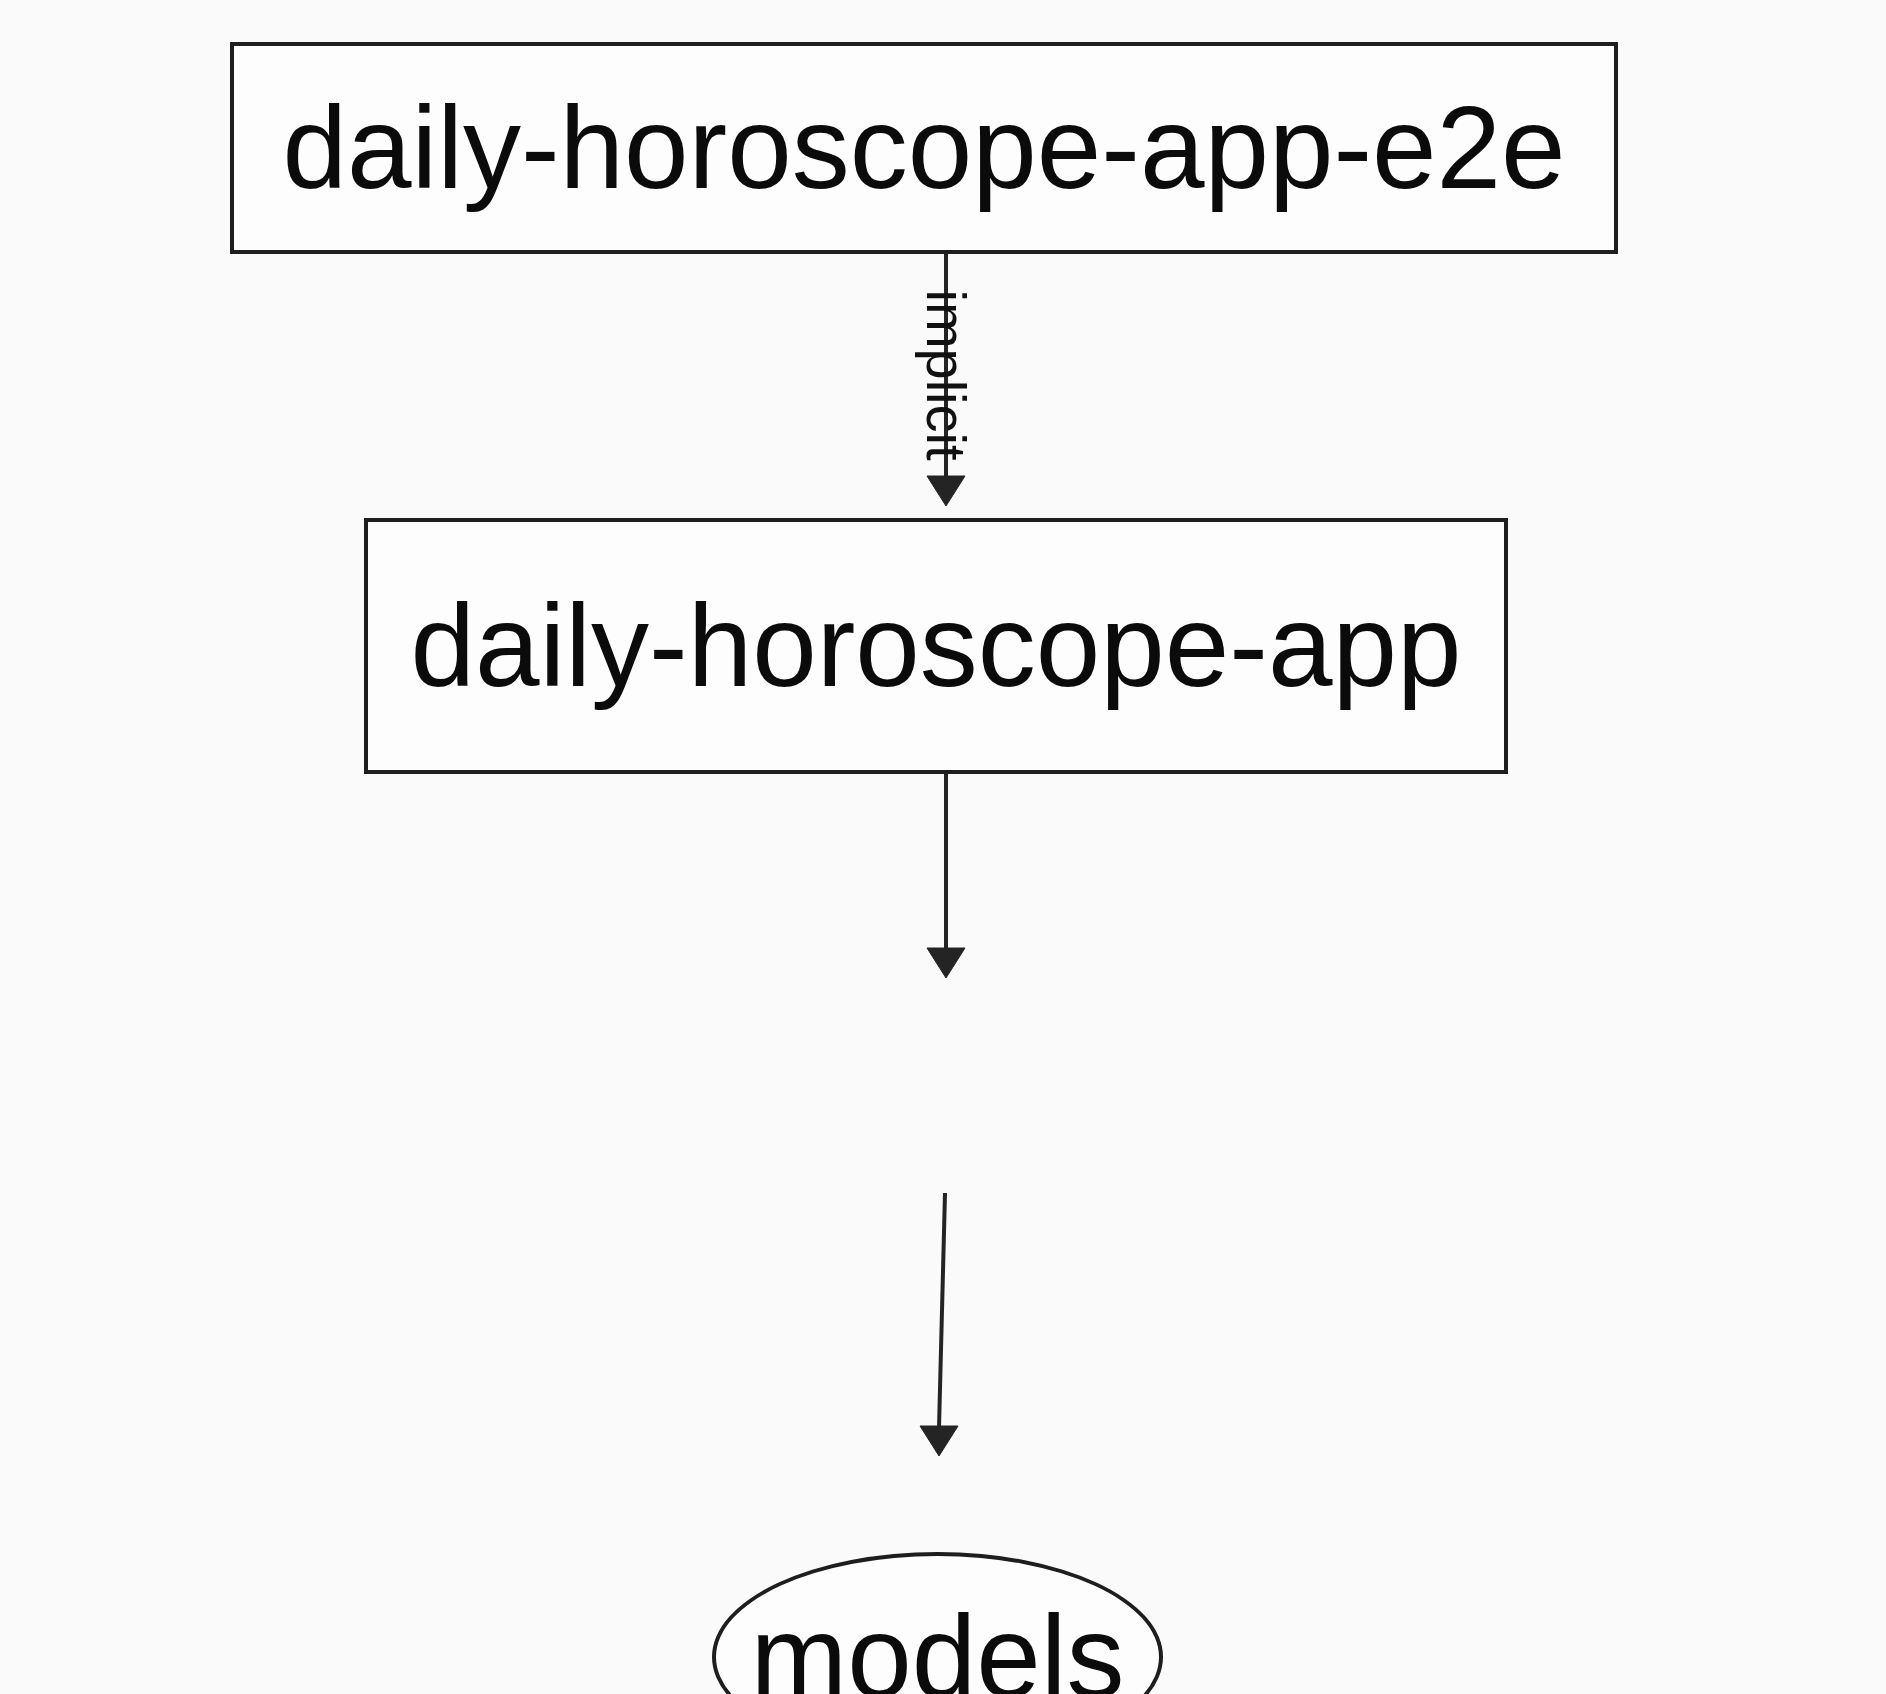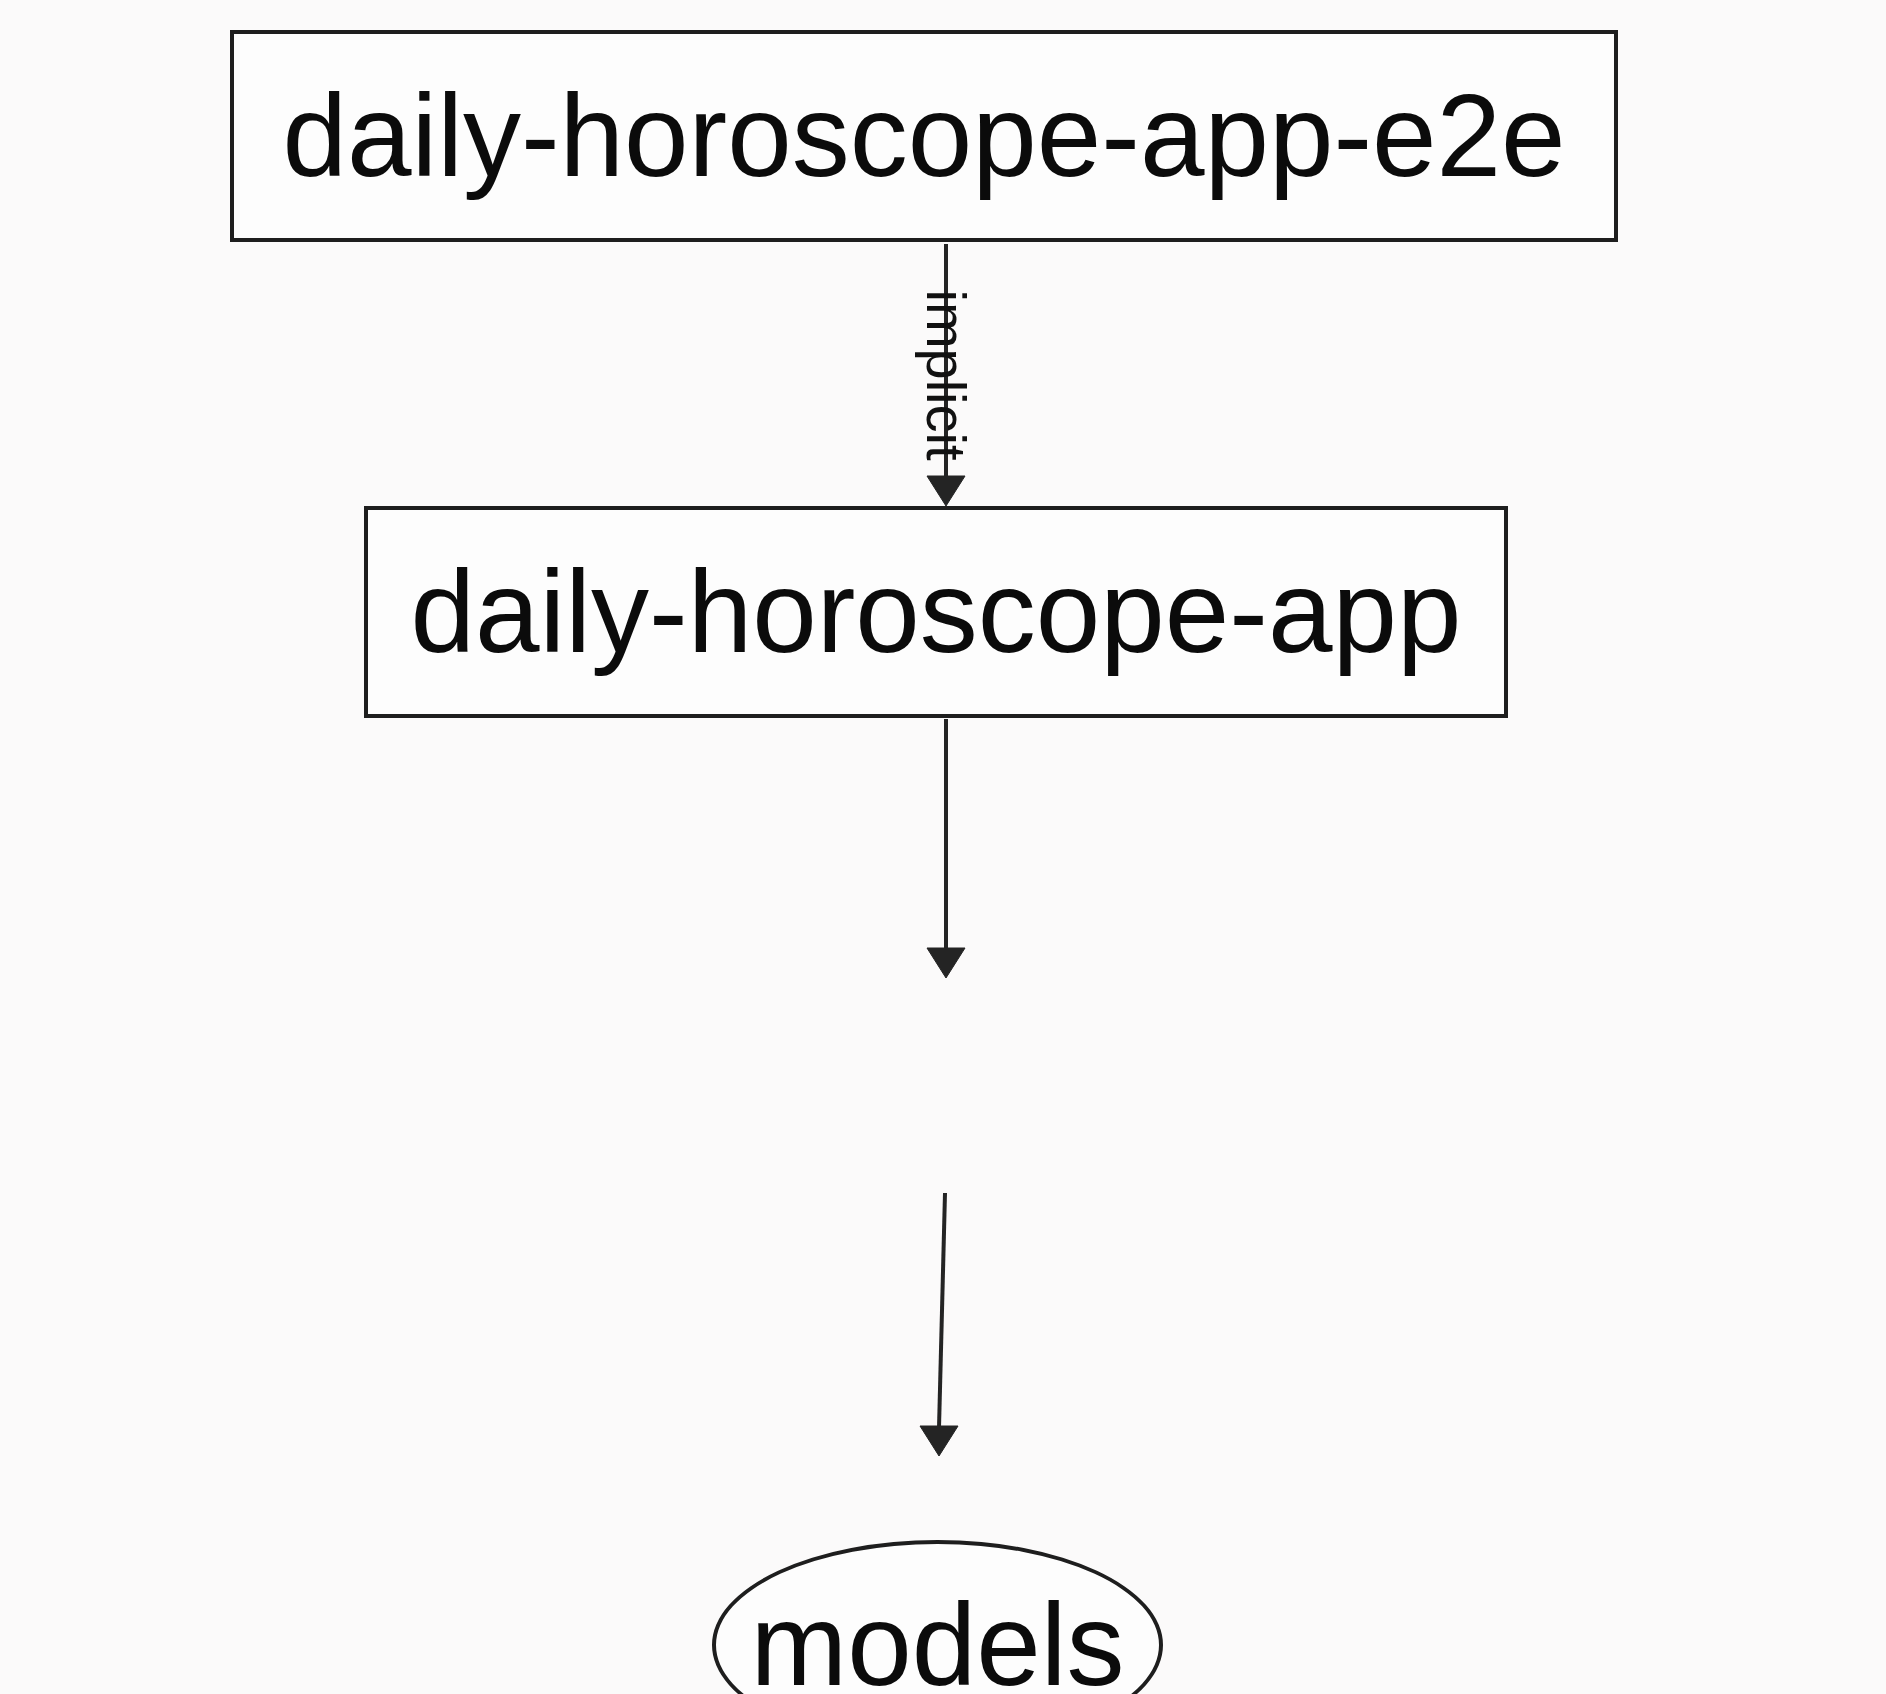--- a/index.html
+++ b/index.html
@@ -35,38 +35,39 @@
     box-sizing: border-box;
     border: 4px solid #1e1e1e;
     background: #fdfdfd;
     display: flex;
     align-items: center;
     justify-content: center;
     color: #0b0b0b;
     font-size: 116px;
     line-height: 1;
     white-space: nowrap;
+    margin-top: 12px;
   }
   .node.rect {
     border-radius: 0;
   }
   .node.ellipse {
     border-radius: 50%;
   }
   .node-e2e {
     left: 230px;
     top: 30px;
     width: 1388px;
     height: 212px;
   }
   .node-app {
     left: 364px;
     top: 506px;
     width: 1144px;
-    height: 212px;
+    height: 256px;
   }
   .node-ui {
     left: 849px;
     top: 982px;
     width: 194px;
     height: 210px;
   }
   .node-models {
     left: 712px;
     top: 1540px;

